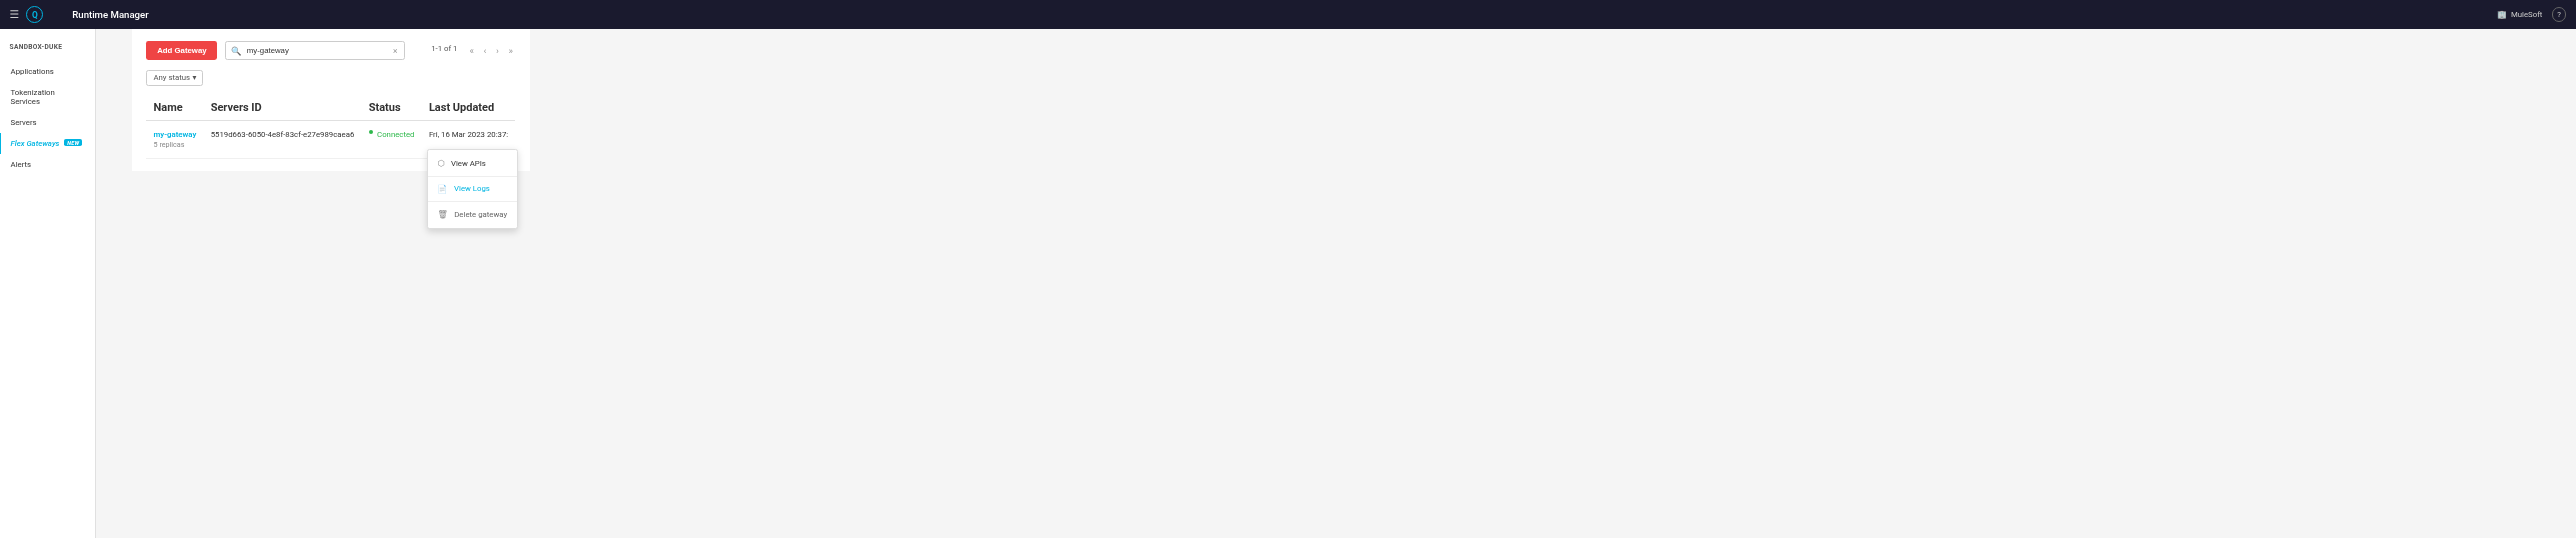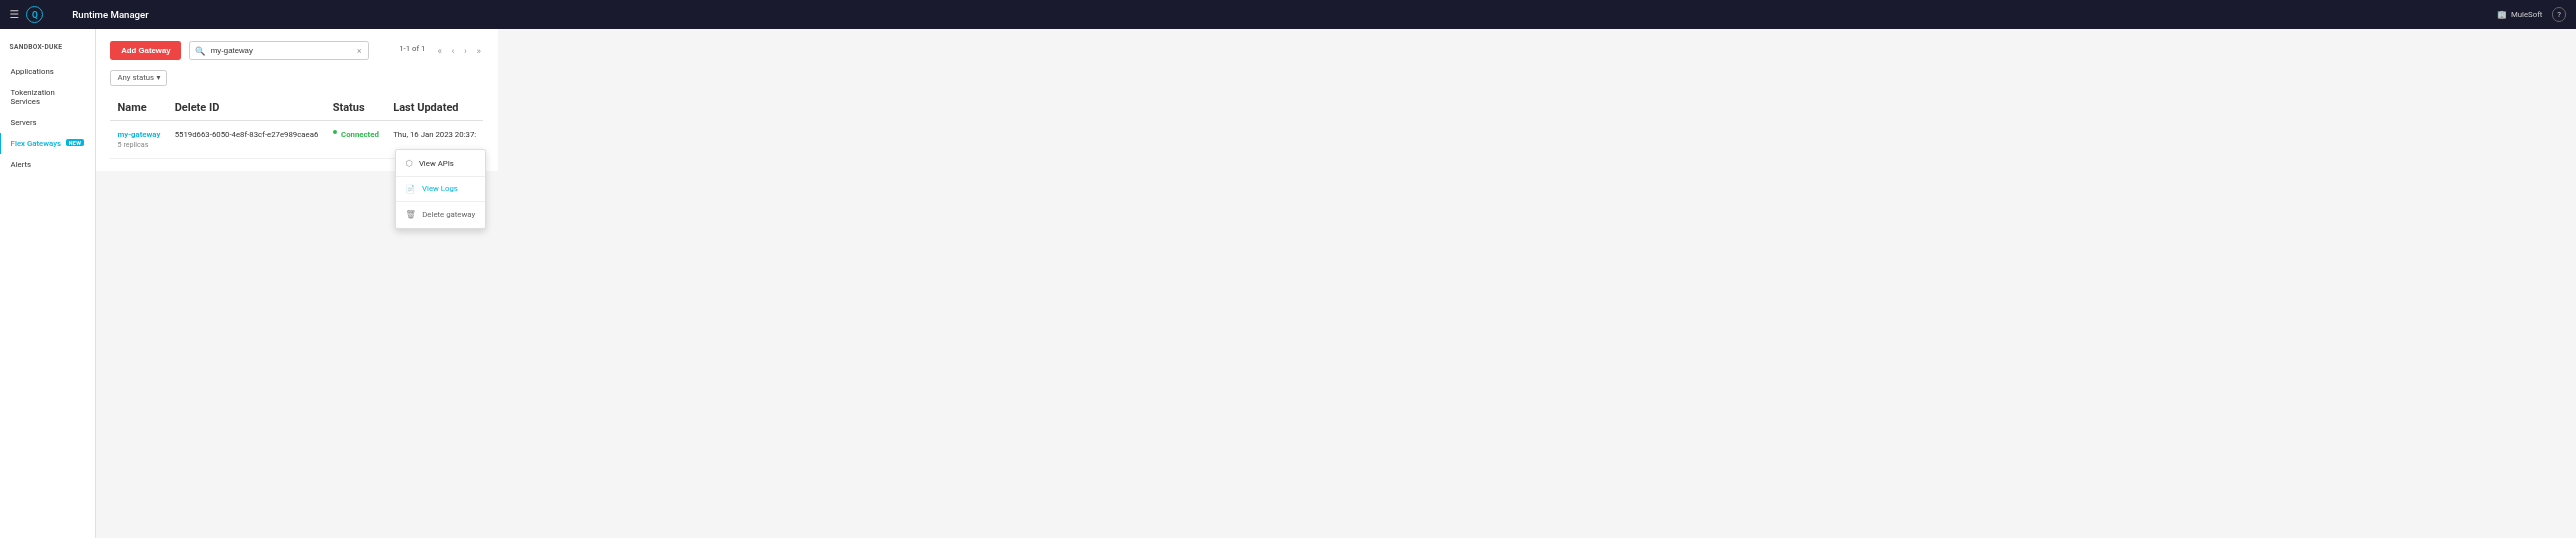--- a/index.html
+++ b/index.html
@@ -21,37 +21,37 @@
     .topnav-title { font-size: 9.6px; font-weight: 500; color: #fff; padding-left: 24px; }
     .topnav-right { display: flex; align-items: center; gap: 9.6px; }
     .topnav-mulesoft { display: flex; align-items: center; gap: 3.6px; font-size: 7.8px; color: #ccc; }
     .topnav-help {
       width: 14.4px; height: 14.4px; border-radius: 50%; border: 0.6px solid #666;
       display: flex; align-items: center; justify-content: center;
       color: #ccc; font-size: 7.8px; cursor: pointer;
     }
 
     
-    .layout { display: flex; height: calc(100vh - 29px); }
+    .layout { display: flex; height: calc(100vh - 29px); gap: 36px; }
 
     
     .sidebar {
       width: 96px; background: #fff; border-right: 0.6px solid #e0e0e0;
       padding-top: 9.6px; flex-shrink: 0;
     }
     .sidebar-env {
       padding: 4.8px 9.6px 9.6px; font-size: 6.6px; font-weight: 700; color: #555;
       letter-spacing: 0.3px; text-transform: uppercase;
     }
     .sidebar-item {
       display: flex; align-items: flex-start; gap: 4.8px;
       padding: 6px 9.6px; font-size: 7.8px; color: #333; cursor: pointer;
       border-left: 1.8px solid transparent;
     }
-    .sidebar-item.active { border-left: 1.8px solid #00b5e2; color: #00b5e2; font-weight: 500; }
+    .sidebar-item.active { border-left: 1.8px solid #00b5e2; color: #00b5e2; font-weight: 500; font-style: italic; }
     .new-badge {
       background: #00b5e2; color: #fff; font-size: 5.4px; font-weight: 700;
       padding: 0.6px 3px; border-radius: 1.8px; text-transform: uppercase; letter-spacing: 0.3px;
     }
 
     
     .main { flex: 1; padding: 12px 14.4px; background: #fff; overflow: auto; }
 
     
     .toolbar { display: flex; align-items: center; justify-content: space-between; margin-bottom: 9.6px; }
@@ -84,21 +84,21 @@
 
     
     .table { width: 100%; border-collapse: collapse; }
     .table th {
       text-align: left; font-weight: 700; font-size: 11px; color: #333;
       padding: 6px 7.2px; border-bottom: 1.2px solid #e0e0e0;
     }
     .table td { padding: 8.4px 7.2px; border-bottom: 0.6px solid #f0f0f0; font-size: 7.8px; color: #333; vertical-align: top; }
     .gateway-name { color: #00b5e2; font-weight: 600; cursor: pointer; }
     .replicas { font-size: 7.2px; color: #888; margin-top: 1.8px; }
-    .status-connected { display: flex; gap: 3.6px; color: #2eb84b; font-weight: 700; }
+    .status-connected { display: flex; gap: 3.6px; color: #2eb84b; font-weight: 400; }
     .status-dot { width: 4.8px; height: 4.8px; border-radius: 50%; background: #2eb84b; flex-shrink: 0; }
 
     
     .context-menu {
       position: absolute; right: 12px; top: 120px;
       background: #fff; border: 0.6px solid #ddd; border-radius: 2.4px;
       box-shadow: 0 2.4px 7.2px rgba(0,0,0,0.15); padding: 3.6px 0; min-width: 90px; z-index: 100;
     }
     .context-item {
       display: flex; align-items: center; gap: 6px;
@@ -180,39 +180,39 @@
         <div class="status-filter">
           <span>Any status</span>
           <span>▾</span>
         </div>
       </div>
 
       <table class="table">
         <thead>
           <tr>
             <th>Name</th>
-            <th>Delete ID</th>
+            <th>Servers ID</th>
             <th>Status</th>
             <th>Last Updated</th>
           </tr>
         </thead>
         <tbody>
           <tr>
             <td>
               <div class="gateway-name">my-gateway</div>
               <div class="replicas">5 replicas</div>
             </td>
             <td>5519d663-6050-4e8f-83cf-e27e989caea6</td>
             <td>
               <div class="status-connected">
                 <span class="status-dot"></span>
                 <span>Connected</span>
               </div>
             </td>
-            <td>Thu, 16 Jan 2023 20:37:</td>
+            <td>Fri, 16 Mar 2023 20:37:</td>
           </tr>
         </tbody>
       </table>
     </main>
 
     <div class="context-menu">
       <div class="context-item">
         <span class="context-item-icon">⬡</span>
         <span>View APIs</span>
       </div>

